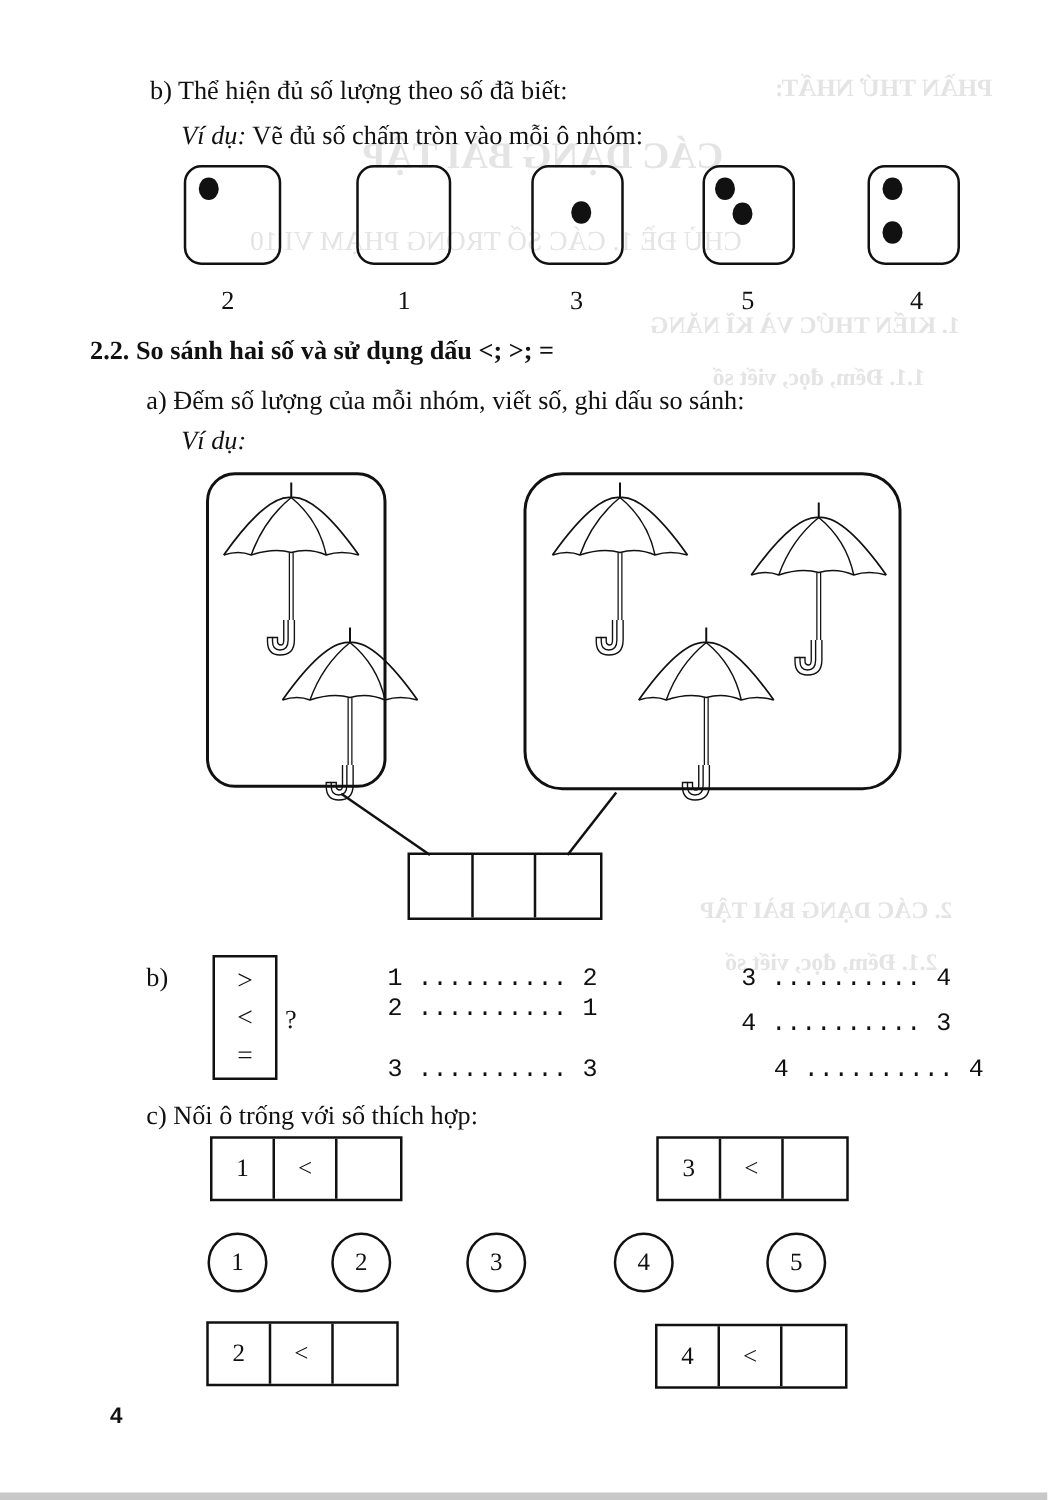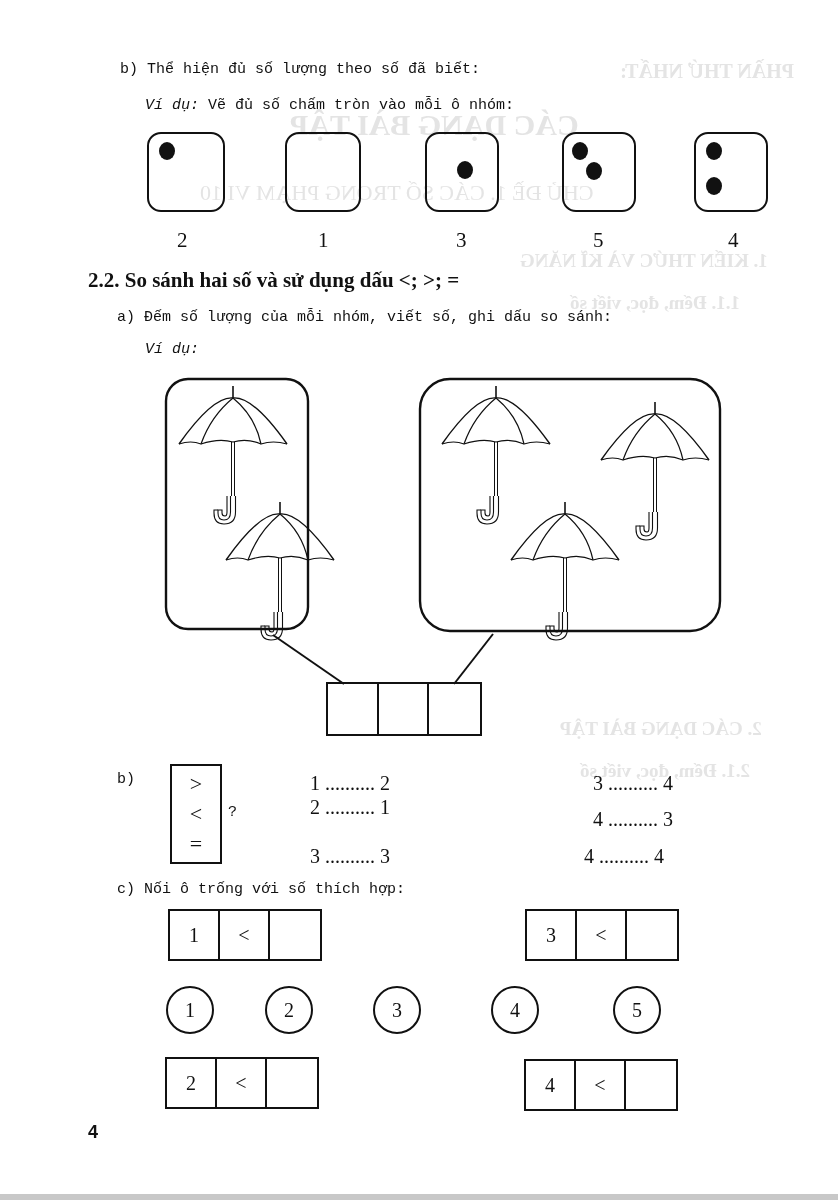--- a/index.html
+++ b/index.html
@@ -1,32 +1,32 @@
 <!DOCTYPE html>
 <html><head>
 <meta charset="utf-8">
 <style>
   html, body { margin: 0; padding: 0; }
   body {
     width: 838px; height: 1200px; background: #ffffff; position: relative; overflow: hidden;
     font-family: "DejaVu Serif", "Liberation Serif", serif; color: #111;
   }
   .abs { position: absolute; }
-  .txt { font-size: 15px; line-height: 1; white-space: nowrap; font-family: Liberation Mono, monospace; }
+  .txt { font-size: 21px; line-height: 1; white-space: nowrap; font-family: Liberation Serif, serif; }
   .ital { font-style: italic; }
   .heading { font-size: 21px; font-weight: bold; font-family: "Liberation Serif", serif; }
   .dot-box { position: absolute; width: 78px; height: 80px; border: 2.5px solid #111; border-radius: 14px; box-sizing: border-box; }
   .dot { position: absolute; width: 16px; height: 18px; border-radius: 50%; background: #111; }
   .num { position: absolute; font-size: 21px; font-family: "Liberation Serif", serif; }
   .cells { position: absolute; display: flex; border: 2px solid #111; box-sizing: border-box; }
   .cell { width: 50px; height: 48px; border-right: 2px solid #111; box-sizing: border-box; display: flex; align-items: center; justify-content: center; font-size: 20px; font-family: "Liberation Serif", serif; }
   .cell:last-child { border-right: none; }
   .circle { position: absolute; width: 48px; height: 48px; border: 2px solid #111; border-radius: 50%; box-sizing: border-box; display: flex; align-items: center; justify-content: center; font-size: 20px; font-family: "Liberation Serif", serif; }
   .sign-box { position: absolute; width: 52px; height: 100px; border: 2px solid #111; box-sizing: border-box; display: flex; flex-direction: column; align-items: center; justify-content: center; font-size: 22px; line-height: 30px; font-family: "Liberation Serif", serif; }
-  .cmp { position: absolute; font-size: 20px; font-family: Liberation Serif, serif; white-space: nowrap; }
+  .cmp { position: absolute; font-size: 20px; font-family: Liberation Mono, monospace; white-space: nowrap; }
   .ghost { position: absolute; color: #e4e4e4; font-family: "Liberation Serif", serif; white-space: nowrap; transform: scaleX(-1); }
   .page-num { position: absolute; font-family: "Liberation Sans", sans-serif; font-weight: bold; font-size: 18px; }
 </style>
 </head>
 <body>
 
 <div>
   <div class="ghost" style="left:620px;top:60px;font-size:20px;font-weight:bold;">PHẦN THỨ NHẤT:</div>
   <div class="ghost" style="left:290px;top:108px;font-size:30px;font-weight:bold;">CÁC DẠNG BÀI TẬP</div>
   <div class="ghost" style="left:200px;top:180px;font-size:22px;">CHỦ ĐỀ 1. CÁC SỐ TRONG PHẠM VI 10</div>
@@ -56,21 +56,21 @@
   <div class="dot" style="left:10px;top:8px;"></div>
   <div class="dot" style="left:10px;top:43px;"></div>
 </div>
 
 <div class="num" style="left:177px;top:228px;">2</div>
 <div class="num" style="left:318px;top:228px;">1</div>
 <div class="num" style="left:456px;top:228px;">3</div>
 <div class="num" style="left:593px;top:228px;">5</div>
 <div class="num" style="left:728px;top:228px;">4</div>
 
-<div class="abs heading" style="left:88px;top:268px;">2.2. So sánh hai số và sử dụng dấu &lt;; &gt;; =</div>
+<div class="abs heading" style="left:72px;top:268px;">2.2. So sánh hai số và sử dụng dấu &lt;; &gt;; =</div>
 <div class="abs txt" style="left:117px;top:310px;">a) Đếm số lượng của mỗi nhóm, viết số, ghi dấu so sánh:</div>
 <div class="abs txt ital" style="left:145px;top:342px;">Ví dụ:</div>
 
 <svg class="abs" style="left:0;top:0;" width="838" height="1200">
   <defs>
     <g id="umb">
 
       <path d="M-54,30 Q-20,-18 0,-16 Q20,-18 54,30" fill="none" stroke="#111" stroke-width="1.4"></path>
       <path d="M-54,30 Q-42,26 -32,30 Q-14,24 0,28 Q14,24 28,30 Q40,26 54,30" fill="none" stroke="#111" stroke-width="1.2"></path>
       <path d="M0,-16 Q-22,2 -32,30" fill="none" stroke="#111" stroke-width="1.2"></path>
@@ -111,21 +111,21 @@
   <div>&lt;</div>
   <div>=</div>
 </div>
 <div class="abs txt" style="left:228px;top:805px;">?</div>
 
 <div class="cmp" style="left:310px;top:772px;">1 .......... 2</div>
 <div class="cmp" style="left:310px;top:796px;">2 .......... 1</div>
 <div class="cmp" style="left:310px;top:845px;">3 .......... 3</div>
 <div class="cmp" style="left:593px;top:772px;">3 .......... 4</div>
 <div class="cmp" style="left:593px;top:808px;">4 .......... 3</div>
-<div class="cmp" style="left:584px;top:845px;">4 .......... 4</div>
+<div class="cmp" style="left:619px;top:845px;">4 .......... 4</div>
 
 <div class="abs txt" style="left:117px;top:882px;">c) Nối ô trống với số thích hợp:</div>
 
 <div class="cells" style="left:168px;top:909px;">
   <div class="cell">1</div>
   <div class="cell">&lt;</div>
   <div class="cell"></div>
 </div>
 <div class="cells" style="left:525px;top:909px;">
   <div class="cell">3</div>

